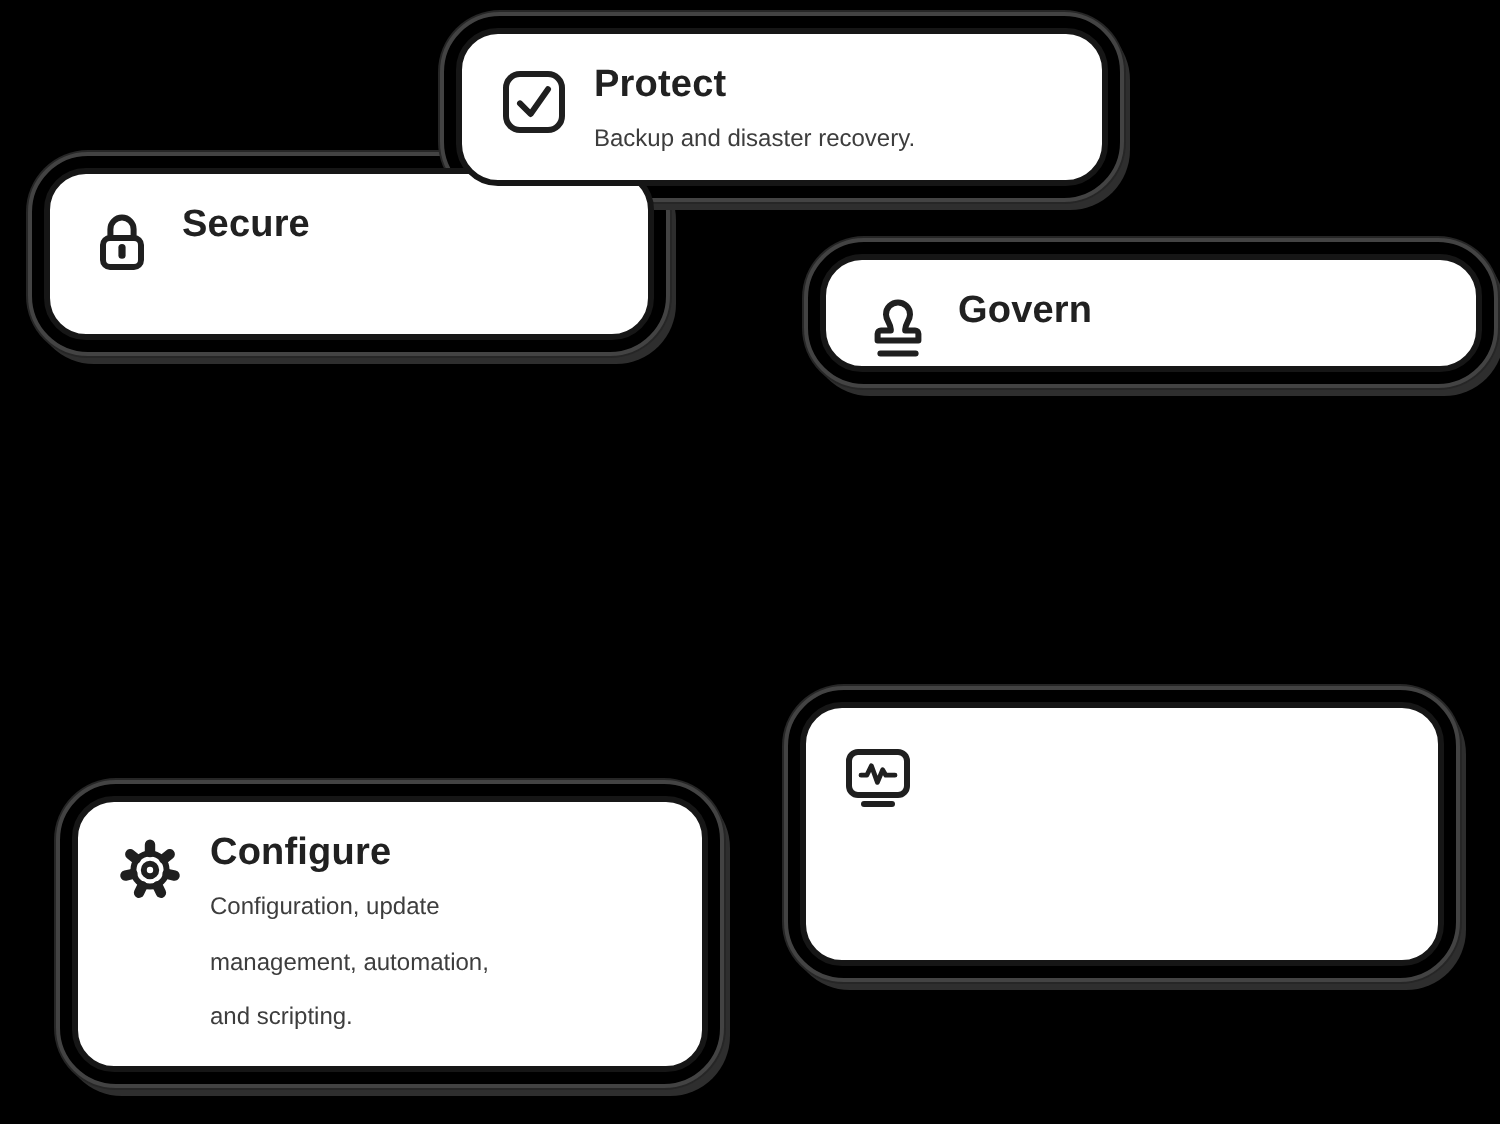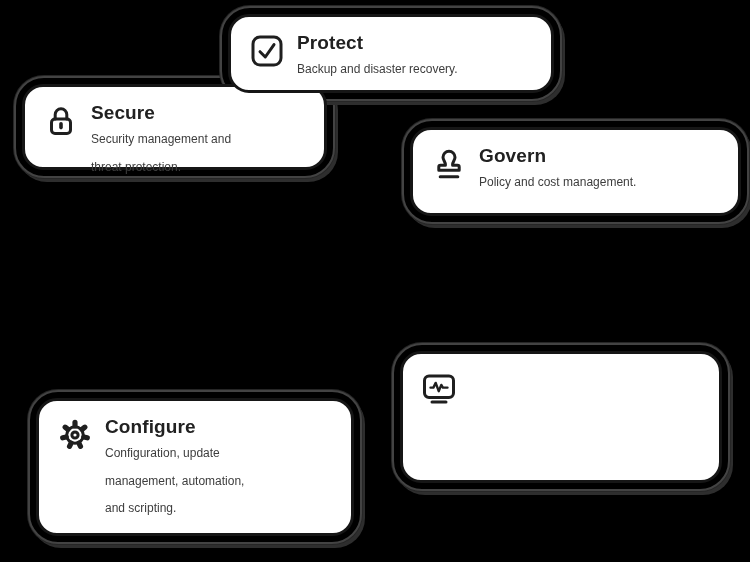--- a/index.html
+++ b/index.html
@@ -35,21 +35,21 @@
     position:absolute;
     inset:-11px;
     background:#000;
     border:2px solid var(--ring-stroke);
     border-radius:30px;
     box-shadow:0 0 0 1px #262626, 3px 4px 0 0 #2e2e2e;
     z-index:-1;
   }
   .card-protect  {left:228px; top:14px;  width:326px; height:79px;}
   .card-secure   {left:22px;  top:84px;  width:305px; height:86px;}
-  .card-govern   {left:410px; top:127px; width:331px; height:89px;}
+  .card-govern   {left:410px; top:127px; width:331px; height:59px;text-align:right;}
   .card-monitor  {left:400px; top:351px; width:322px; height:132px;}
   .card-configure{left:36px;  top:398px; width:318px; height:138px;}
 
   .icon{flex:0 0 auto; width:36px; height:36px; margin-top:4px;}
   .icon svg{display:block; width:36px; height:36px;}
   .icon svg *{stroke:var(--icon-stroke); fill:none; stroke-linecap:round; stroke-linejoin:round;}
 
   .card-text{min-width:0;}
   .card-title{
     font-size:19px;
@@ -71,22 +71,20 @@
 <div class="card card-secure">
   <span class="icon">
     <svg viewBox="0 0 36 36" stroke-width="3">
       <path d="M12.2 16 V11.6 a5.8 5.8 0 0 1 11.6 0 V16"></path>
       <rect x="8.5" y="16" width="19" height="14.5" rx="3.5"></rect>
       <line x1="18" y1="20.8" x2="18" y2="24.6" stroke-width="3.6"></line>
     </svg>
   </span>
   <div class="card-text">
     <div class="card-title">Secure</div>
-    <div class="card-desc">Security management and
-threat protection.</div>
   </div>
 </div>
 
 <div class="card card-protect">
   <span class="icon">
     <svg viewBox="0 0 36 36" stroke-width="3">
       <rect x="4" y="4" width="28" height="28" rx="7"></rect>
       <path d="M11 18.7 l5.3 5.3 L25 11.6"></path>
     </svg>
   </span>
@@ -98,21 +96,20 @@
 
 <div class="card card-govern">
   <span class="icon">
     <svg viewBox="0 0 36 36" stroke-width="3">
       <path d="M18 5.2 c3.3 0 6 2.7 6 6 c0 2.9 -2.4 4.7 -2.4 7.4 v0.6 h4.9 c0.95 0 1.7 0.77 1.7 1.7 v3.3 H7.8 v-3.3 c0 -0.93 0.75 -1.7 1.7 -1.7 h4.9 v-0.6 c0 -2.7 -2.4 -4.5 -2.4 -7.4 c0 -3.3 2.7 -6 6 -6 Z"></path>
       <line x1="9.2" y1="30.8" x2="26.8" y2="30.8"></line>
     </svg>
   </span>
   <div class="card-text">
     <div class="card-title">Govern</div>
-    <div class="card-desc">Policy and cost management.</div>
   </div>
 </div>
 
 <div class="card card-monitor">
   <span class="icon">
     <svg viewBox="0 0 36 36" stroke-width="3">
       <rect x="3.5" y="6" width="29" height="21.5" rx="4.5"></rect>
       <path d="M9.5 17.6 h2.9 l2.3 -4.7 3 8.3 2.6 -6.3 1.6 2.7 h4.6" stroke-width="2.4"></path>
       <line x1="11" y1="32" x2="25" y2="32"></line>
     </svg>

